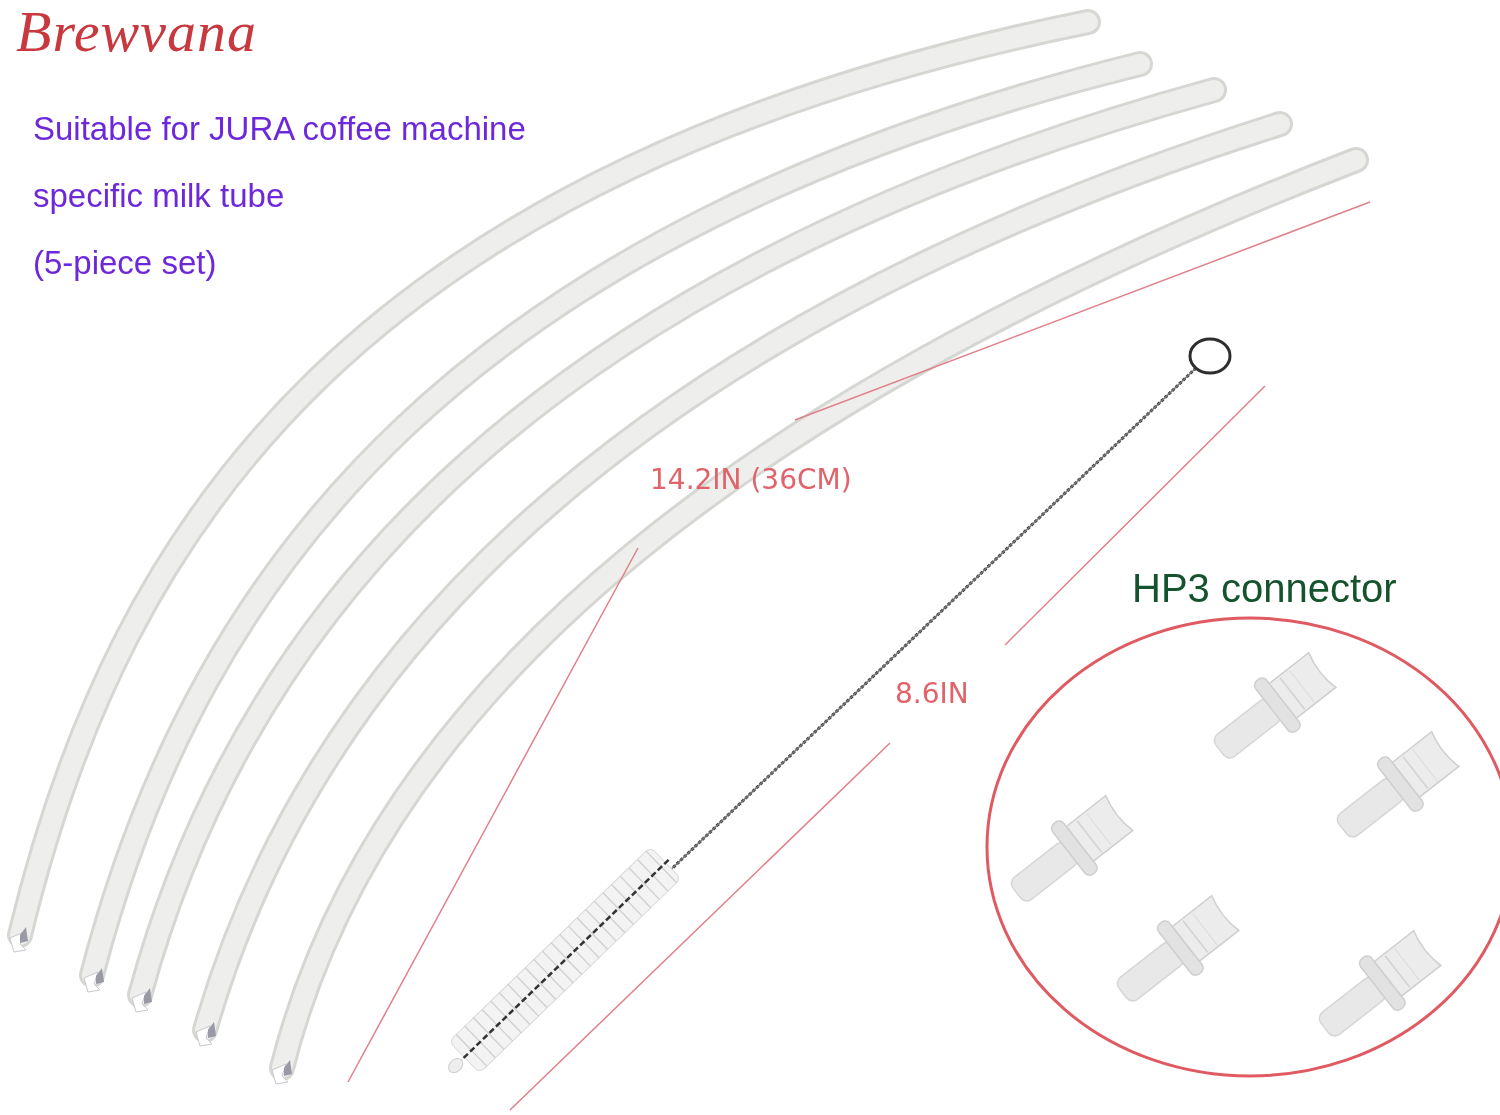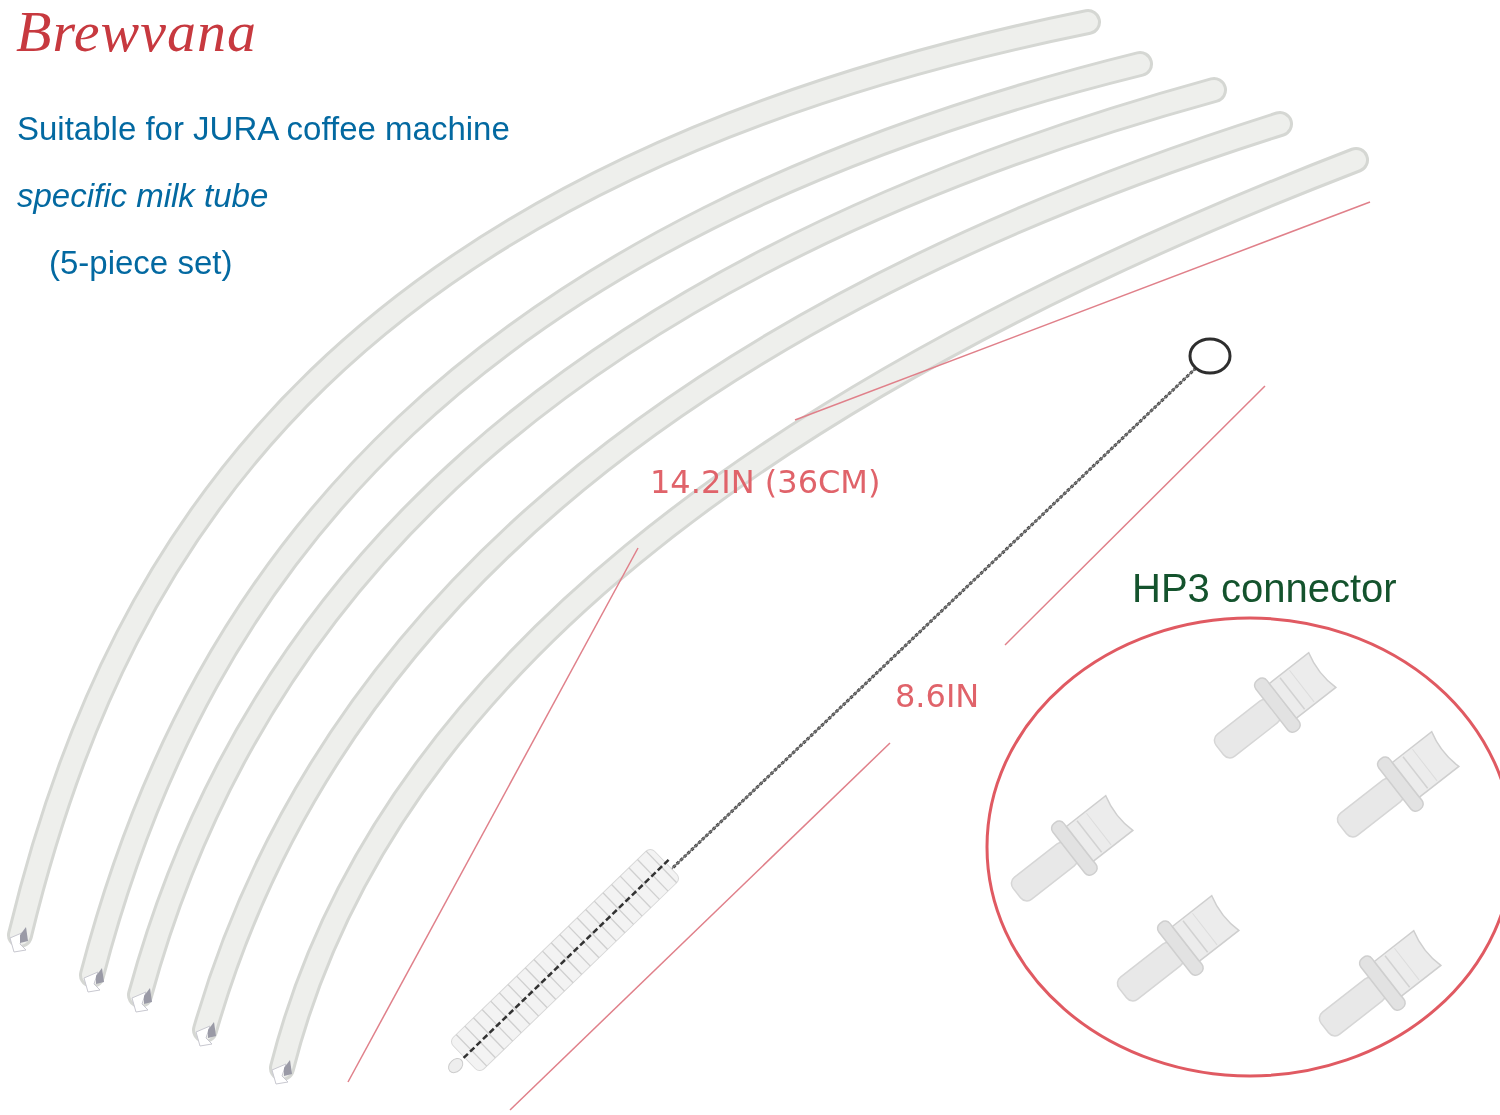--- a/index.html
+++ b/index.html
@@ -1,20 +1,20 @@
 <!DOCTYPE html>
 <html><head>
 <meta charset="utf-8">
 <style>
   html, body { margin:0; padding:0; background:#ffffff; }
   body { width:1500px; height:1115px; position:relative; overflow:hidden; font-family:"Liberation Sans", sans-serif; }
   .brand { position:absolute; left:16px; top:-2px; font-family:"Liberation Serif", serif; font-style:italic; font-size:58px; color:#c7393f; letter-spacing:1px; }
-  .desc { position:absolute; left:17px; font-size:33px; color:#0369a1; }
-  .d1 { top:110px; } .d2 { top:177px;font-style:italic; } .d3 { top:244px;margin-left:32px; }
-  .dim { position:absolute; font-family:"DejaVu Sans", sans-serif; color:#e0636a; font-size:32px; }
+  .desc { position:absolute; left:33px; font-size:33px; color:#6d28d9; }
+  .d1 { top:110px; } .d2 { top:177px; } .d3 { top:244px; }
+  .dim { position:absolute; font-family:"DejaVu Sans", sans-serif; color:#e0636a; font-size:28px; }
   .len1 { left:650px; top:463px; }
   .len2 { left:895px; top:677px;text-align:center; }
   .conn-title { position:absolute; left:1132px; top:566px; font-size:40px; color:#14532d; }
   svg.art { position:absolute; left:0; top:0; }
 </style>
 </head>
 <body>
 
 <svg class="art" width="1500" height="1115" viewBox="0 0 1500 1115">
   <defs>

